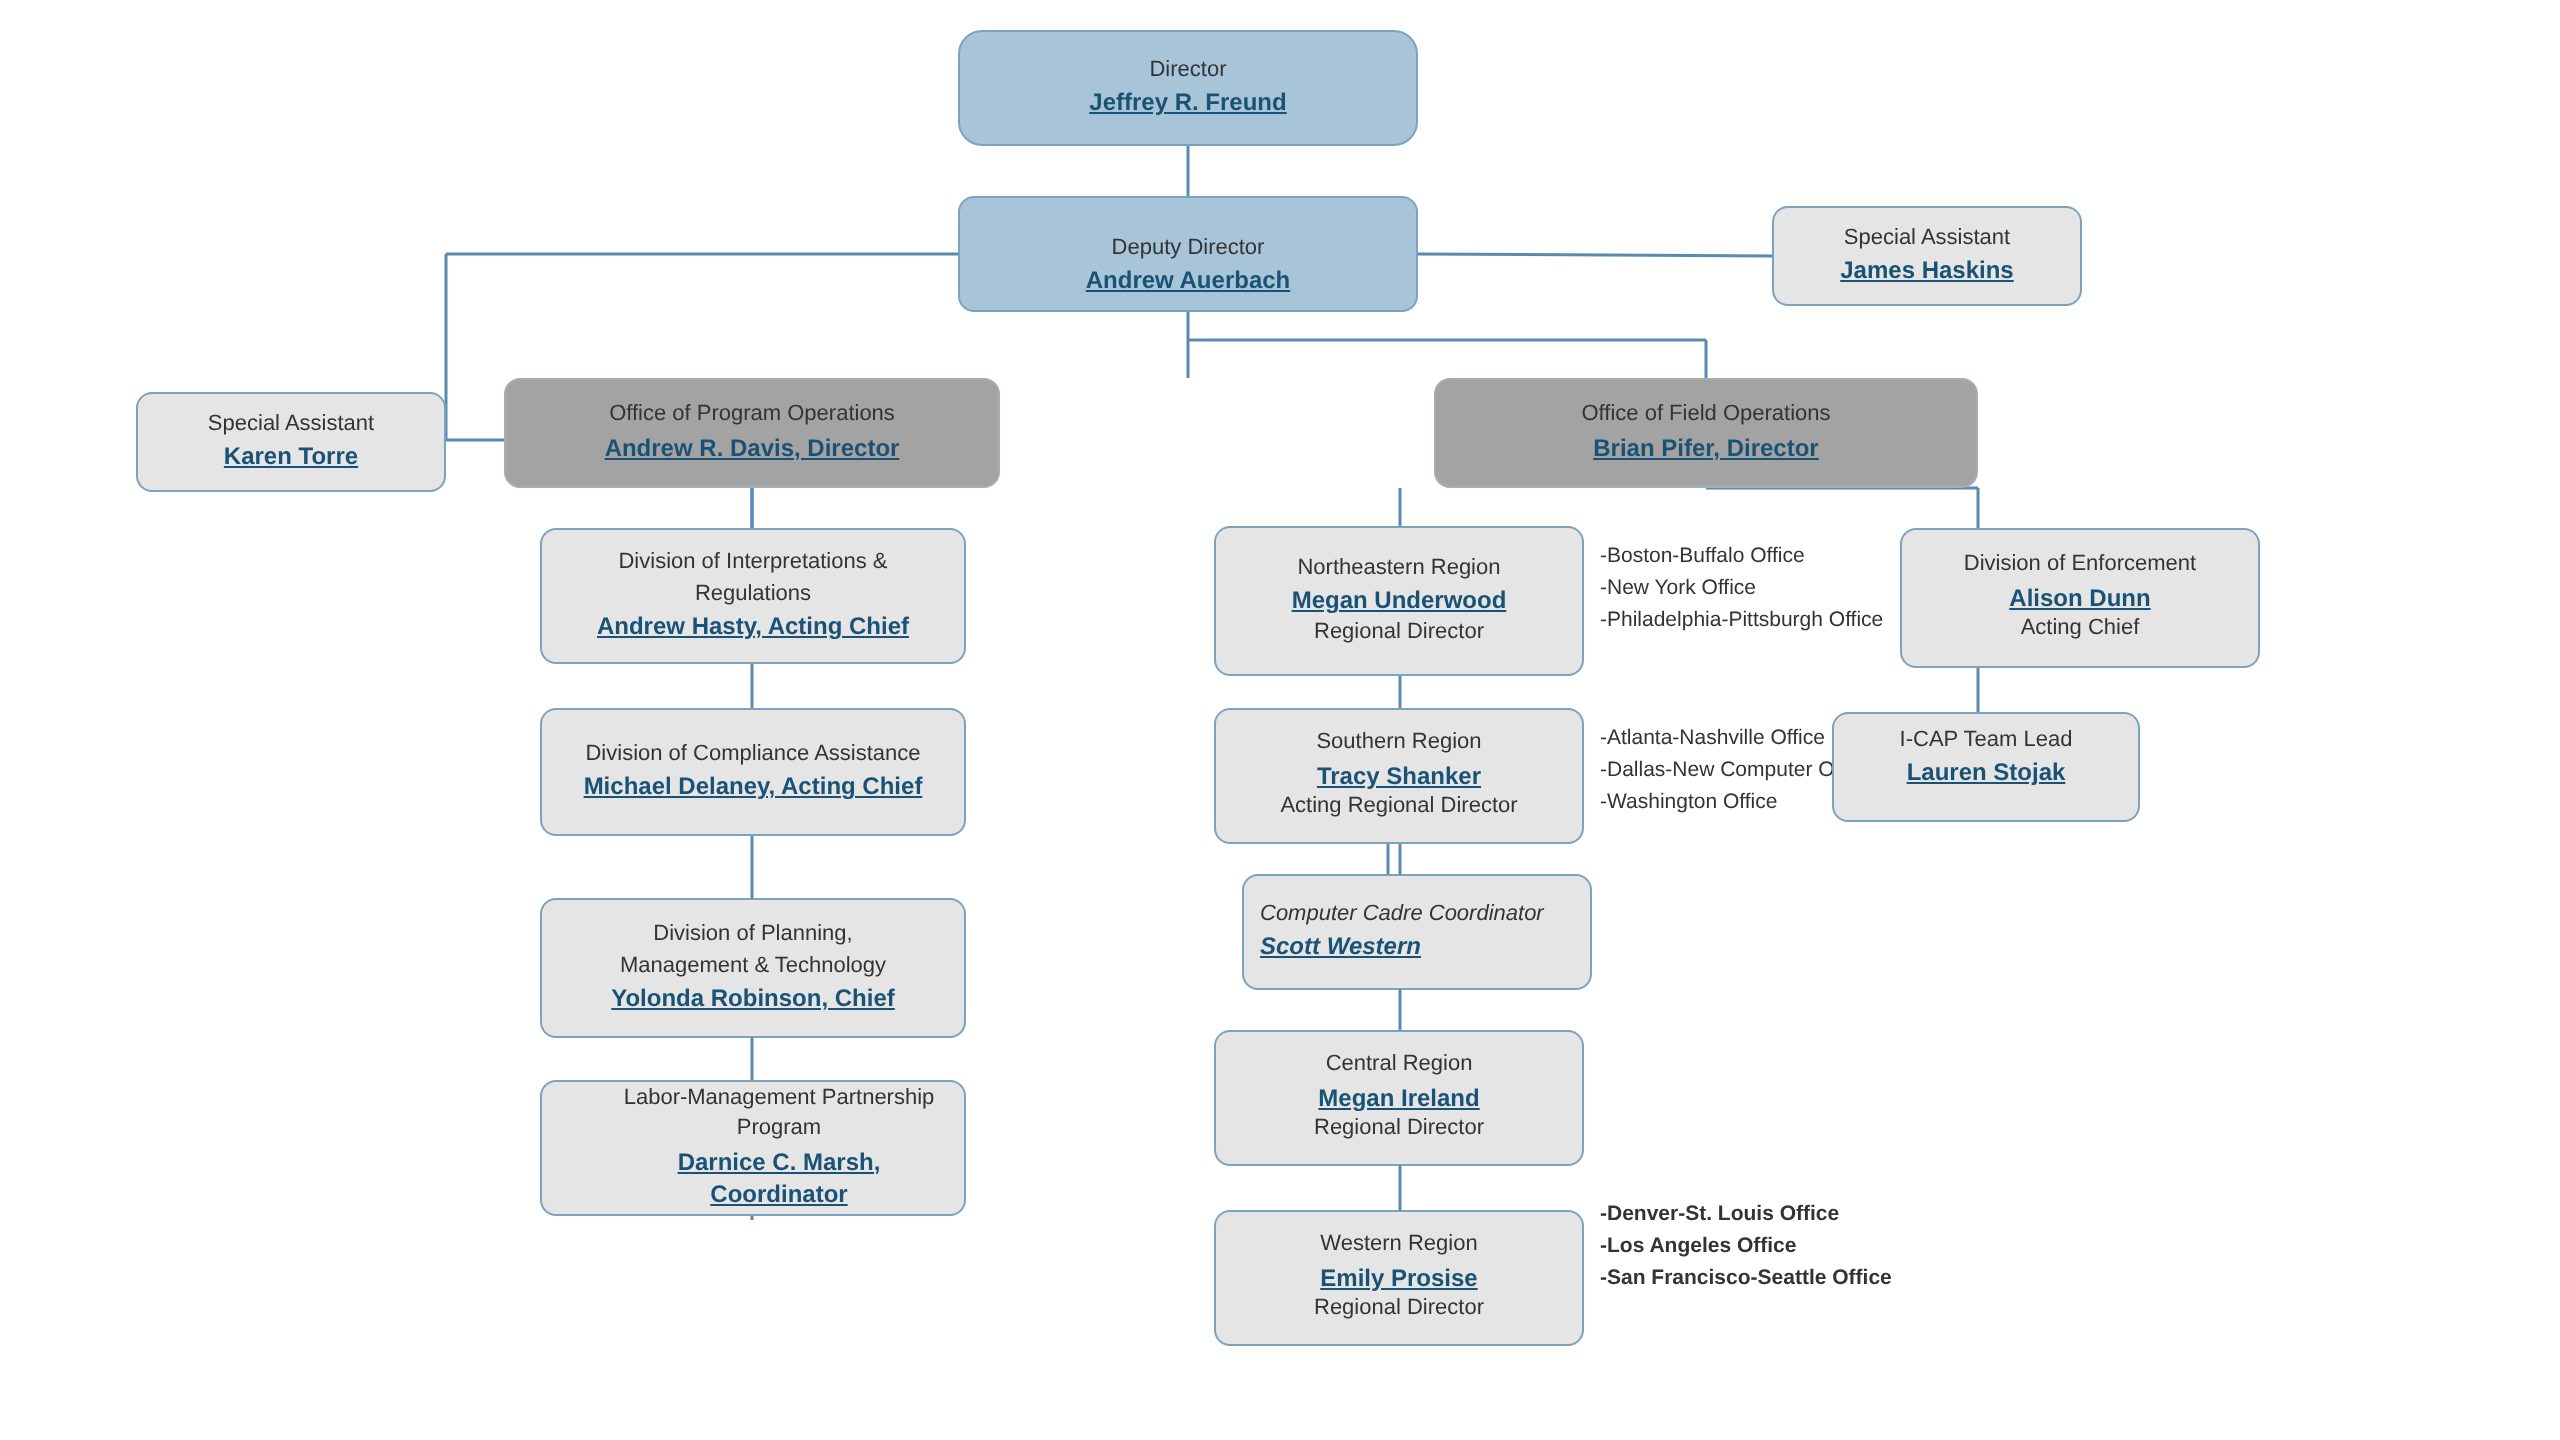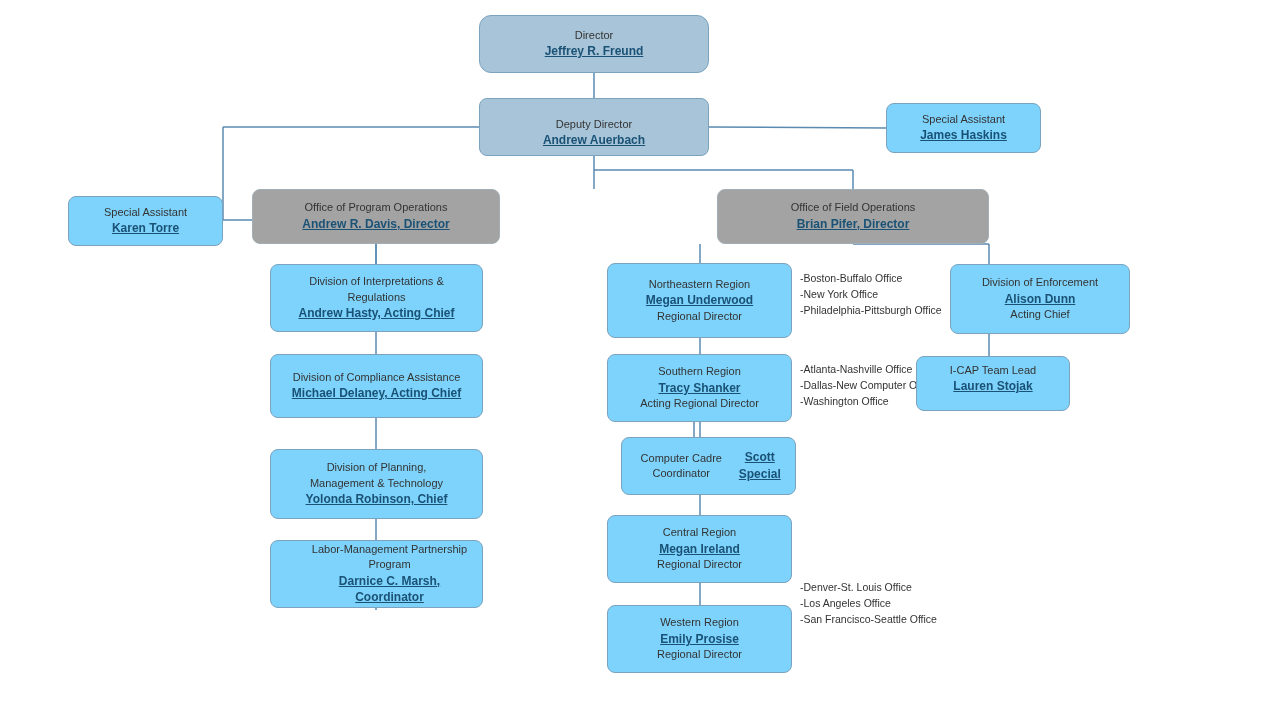--- a/index.html
+++ b/index.html
@@ -43,21 +43,21 @@
       background: #a8c4d8;
       border: 1px solid #7ba3be;
     }
     
     .node-gray {
       background: #a3a3a3;
       border: 1px solid #a0aeb8;
     }
     
     .node-white {
-      background: #7dd3fc;
+      background: #e5e5e5;
       border: 1px solid #7ba3be;
     }
     
     svg.connectors {
       position: absolute;
       top: 0; left: 0;
       width: 1280px;
       height: 720px;
       pointer-events: none;
     }
@@ -187,40 +187,40 @@
     <span class="node-name">Tracy Shanker</span>
     <span class="node-role">Acting Regional Director</span>
   </div>
 
   <div class="offices-text" style="left:800px; top:362px;">
     <div>-Atlanta-Nashville Office</div>
     <div>-Dallas-New Computer Office</div>
     <div>-Washington Office</div>
   </div>
 
-  <div class="node node-white" style="left:621px; top:437px; width:175px; height:58px; display:flex; flex-direction:row; justify-content:center; align-items:center;">
+  <div class="node node-white" style="left:621px; top:437px; width:175px; height:58px; display:flex; flex-direction:column; justify-content:center; align-items:flex-start;font-style:italic;">
     <span class="node-title">Computer Cadre
 Coordinator</span>
-    <span class="node-name">Scott Special</span>
+    <span class="node-name">Scott Western</span>
   </div>
 
   <div class="node node-white" style="left:607px; top:515px; width:185px; height:68px; display:flex; flex-direction:column; justify-content:center; align-items:center;">
     <span class="node-title">Central Region</span>
     <span class="node-name">Megan Ireland</span>
     <span class="node-role">Regional Director</span>
   </div>
 
 
   <div class="node node-white" style="left:607px; top:605px; width:185px; height:68px; display:flex; flex-direction:column; justify-content:center; align-items:center;">
     <span class="node-title">Western Region</span>
     <span class="node-name">Emily Prosise</span>
     <span class="node-role">Regional Director</span>
   </div>
 
-  <div class="offices-text" style="left:800px; top:580px;">
+  <div class="offices-text" style="left:800px; top:600px;font-weight:bold;">
     <div>-Denver-St. Louis Office</div>
     <div>-Los Angeles Office</div>
     <div>-San Francisco-Seattle Office</div>
   </div>
 
   <div class="node node-white" style="left:950px; top:264px; width:180px; height:70px; display:flex; flex-direction:column; justify-content:center; align-items:center;">
     <span class="node-title">Division of Enforcement</span>
     <span class="node-name">Alison Dunn</span>
     <span class="node-role">Acting Chief</span>
   </div>

